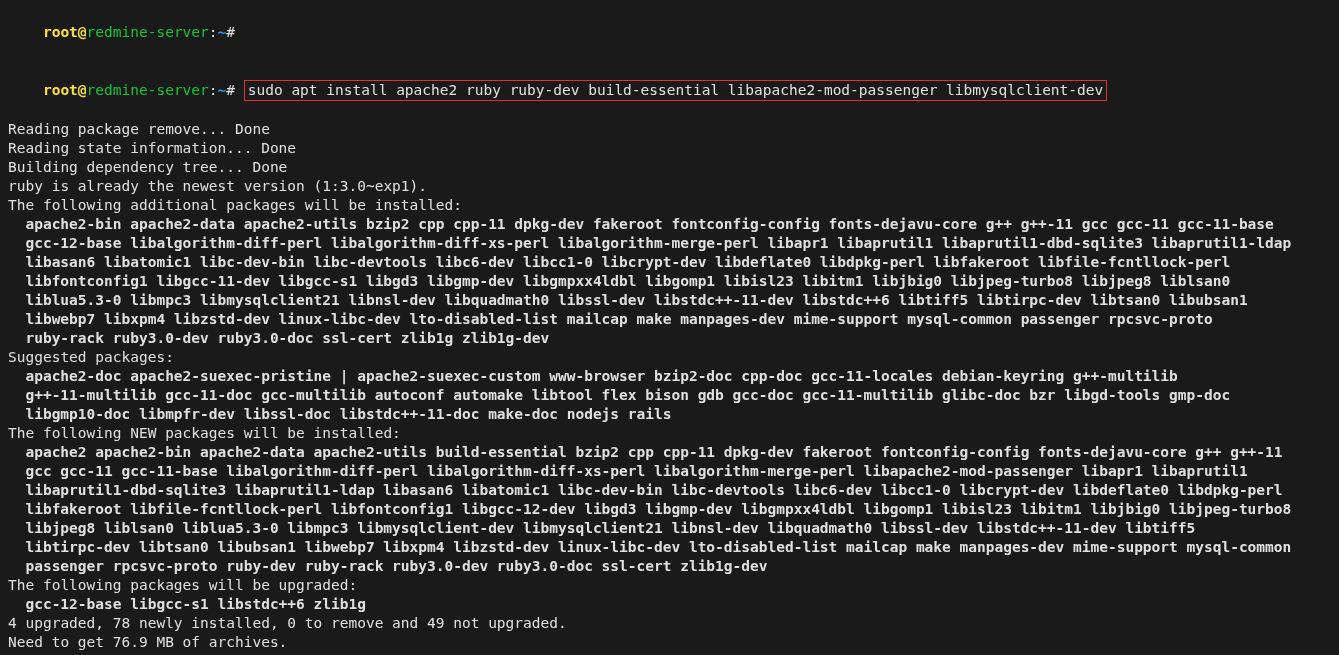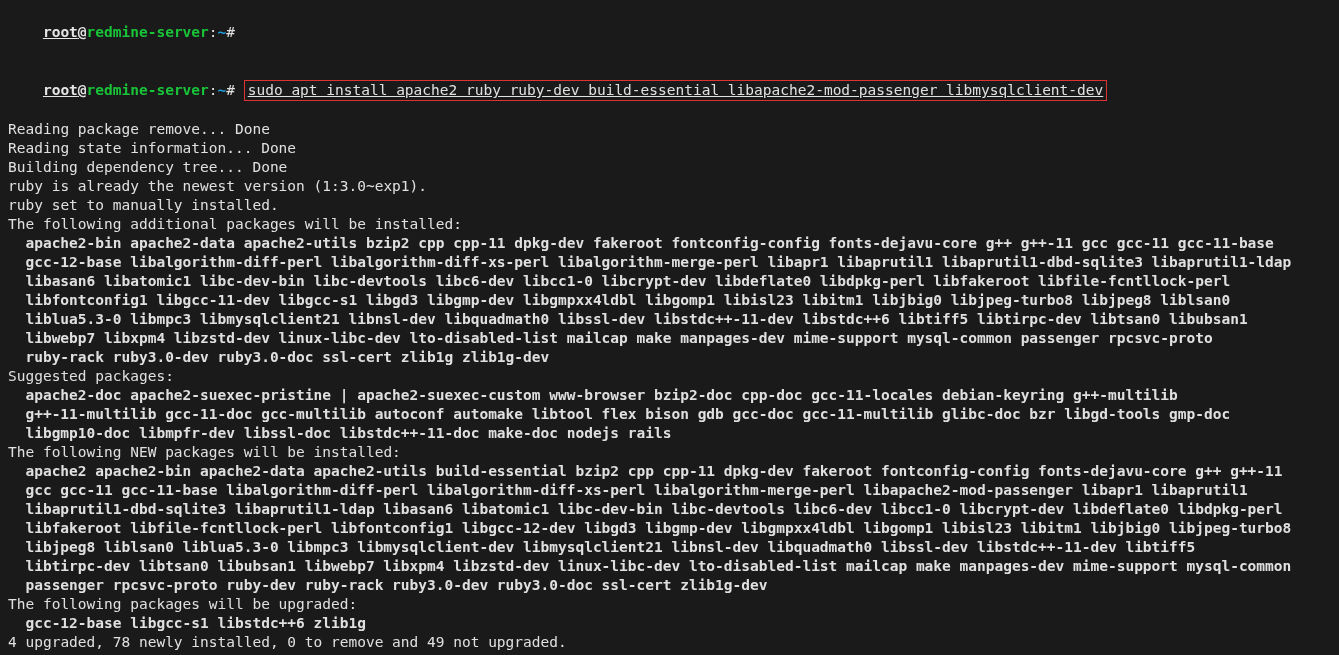--- a/index.html
+++ b/index.html
@@ -9,49 +9,47 @@
   font-family:"DejaVu Sans Mono","Consolas","Courier New",monospace;
   font-size:14.5px;
   line-height:19px;
   width:1339px;
   height:655px;
   overflow:hidden;
   padding:4px 8px;
 }
 .line { white-space:pre-wrap; word-break:break-all; }
 .indent { padding-left:2ch;font-weight:bold; }
-.user { color:#e5e5e5; font-weight:bold;text-decoration:underline; }
-.host { color:#19c439; font-weight:bold; }
+.user { color:#fde047; font-weight:bold; }
+.host { color:#19c439; font-weight:normal; }
 .path { color:#1da0df; font-weight:bold; }
 .prompt-sym { color:#e0e0e0; }
 .cmd-box {
   border:1.5px solid #d33;
   padding:0 3px;
   display:inline-block;
-  text-decoration:underline;
 }
 </style>
 </head>
 <body>
 
 <div>
 
   <div class="line">
     <span class="user">root</span><span class="user">@</span><span class="host">redmine-server</span><span class="prompt-sym">:</span><span class="path">~</span><span class="prompt-sym">#</span>
   </div>
 
   <div class="line">
     <span class="user">root</span><span class="user">@</span><span class="host">redmine-server</span><span class="prompt-sym">:</span><span class="path">~</span><span class="prompt-sym">#</span> <span class="cmd-box">sudo apt install apache2 ruby ruby-dev build-essential libapache2-mod-passenger libmysqlclient-dev</span>
   </div>
 
   <div class="line">Reading package remove... Done</div>
   <div class="line">Reading state information... Done</div>
   <div class="line">Building dependency tree... Done</div>
   <div class="line">ruby is already the newest version (1:3.0~exp1).</div>
-  <div class="line">ruby set to manually installed.</div>
   <div class="line">The following additional packages will be installed:</div>
   <div class="line indent">apache2-bin apache2-data apache2-utils bzip2 cpp cpp-11 dpkg-dev fakeroot fontconfig-config fonts-dejavu-core g++ g++-11 gcc gcc-11 gcc-11-base</div>
   <div class="line indent">gcc-12-base libalgorithm-diff-perl libalgorithm-diff-xs-perl libalgorithm-merge-perl libapr1 libaprutil1 libaprutil1-dbd-sqlite3 libaprutil1-ldap</div>
   <div class="line indent">libasan6 libatomic1 libc-dev-bin libc-devtools libc6-dev libcc1-0 libcrypt-dev libdeflate0 libdpkg-perl libfakeroot libfile-fcntllock-perl</div>
   <div class="line indent">libfontconfig1 libgcc-11-dev libgcc-s1 libgd3 libgmp-dev libgmpxx4ldbl libgomp1 libisl23 libitm1 libjbig0 libjpeg-turbo8 libjpeg8 liblsan0</div>
   <div class="line indent">liblua5.3-0 libmpc3 libmysqlclient21 libnsl-dev libquadmath0 libssl-dev libstdc++-11-dev libstdc++6 libtiff5 libtirpc-dev libtsan0 libubsan1</div>
   <div class="line indent">libwebp7 libxpm4 libzstd-dev linux-libc-dev lto-disabled-list mailcap make manpages-dev mime-support mysql-common passenger rpcsvc-proto</div>
   <div class="line indent">ruby-rack ruby3.0-dev ruby3.0-doc ssl-cert zlib1g zlib1g-dev</div>
   <div class="line">Suggested packages:</div>
   <div class="line indent">apache2-doc apache2-suexec-pristine | apache2-suexec-custom www-browser bzip2-doc cpp-doc gcc-11-locales debian-keyring g++-multilib</div>

